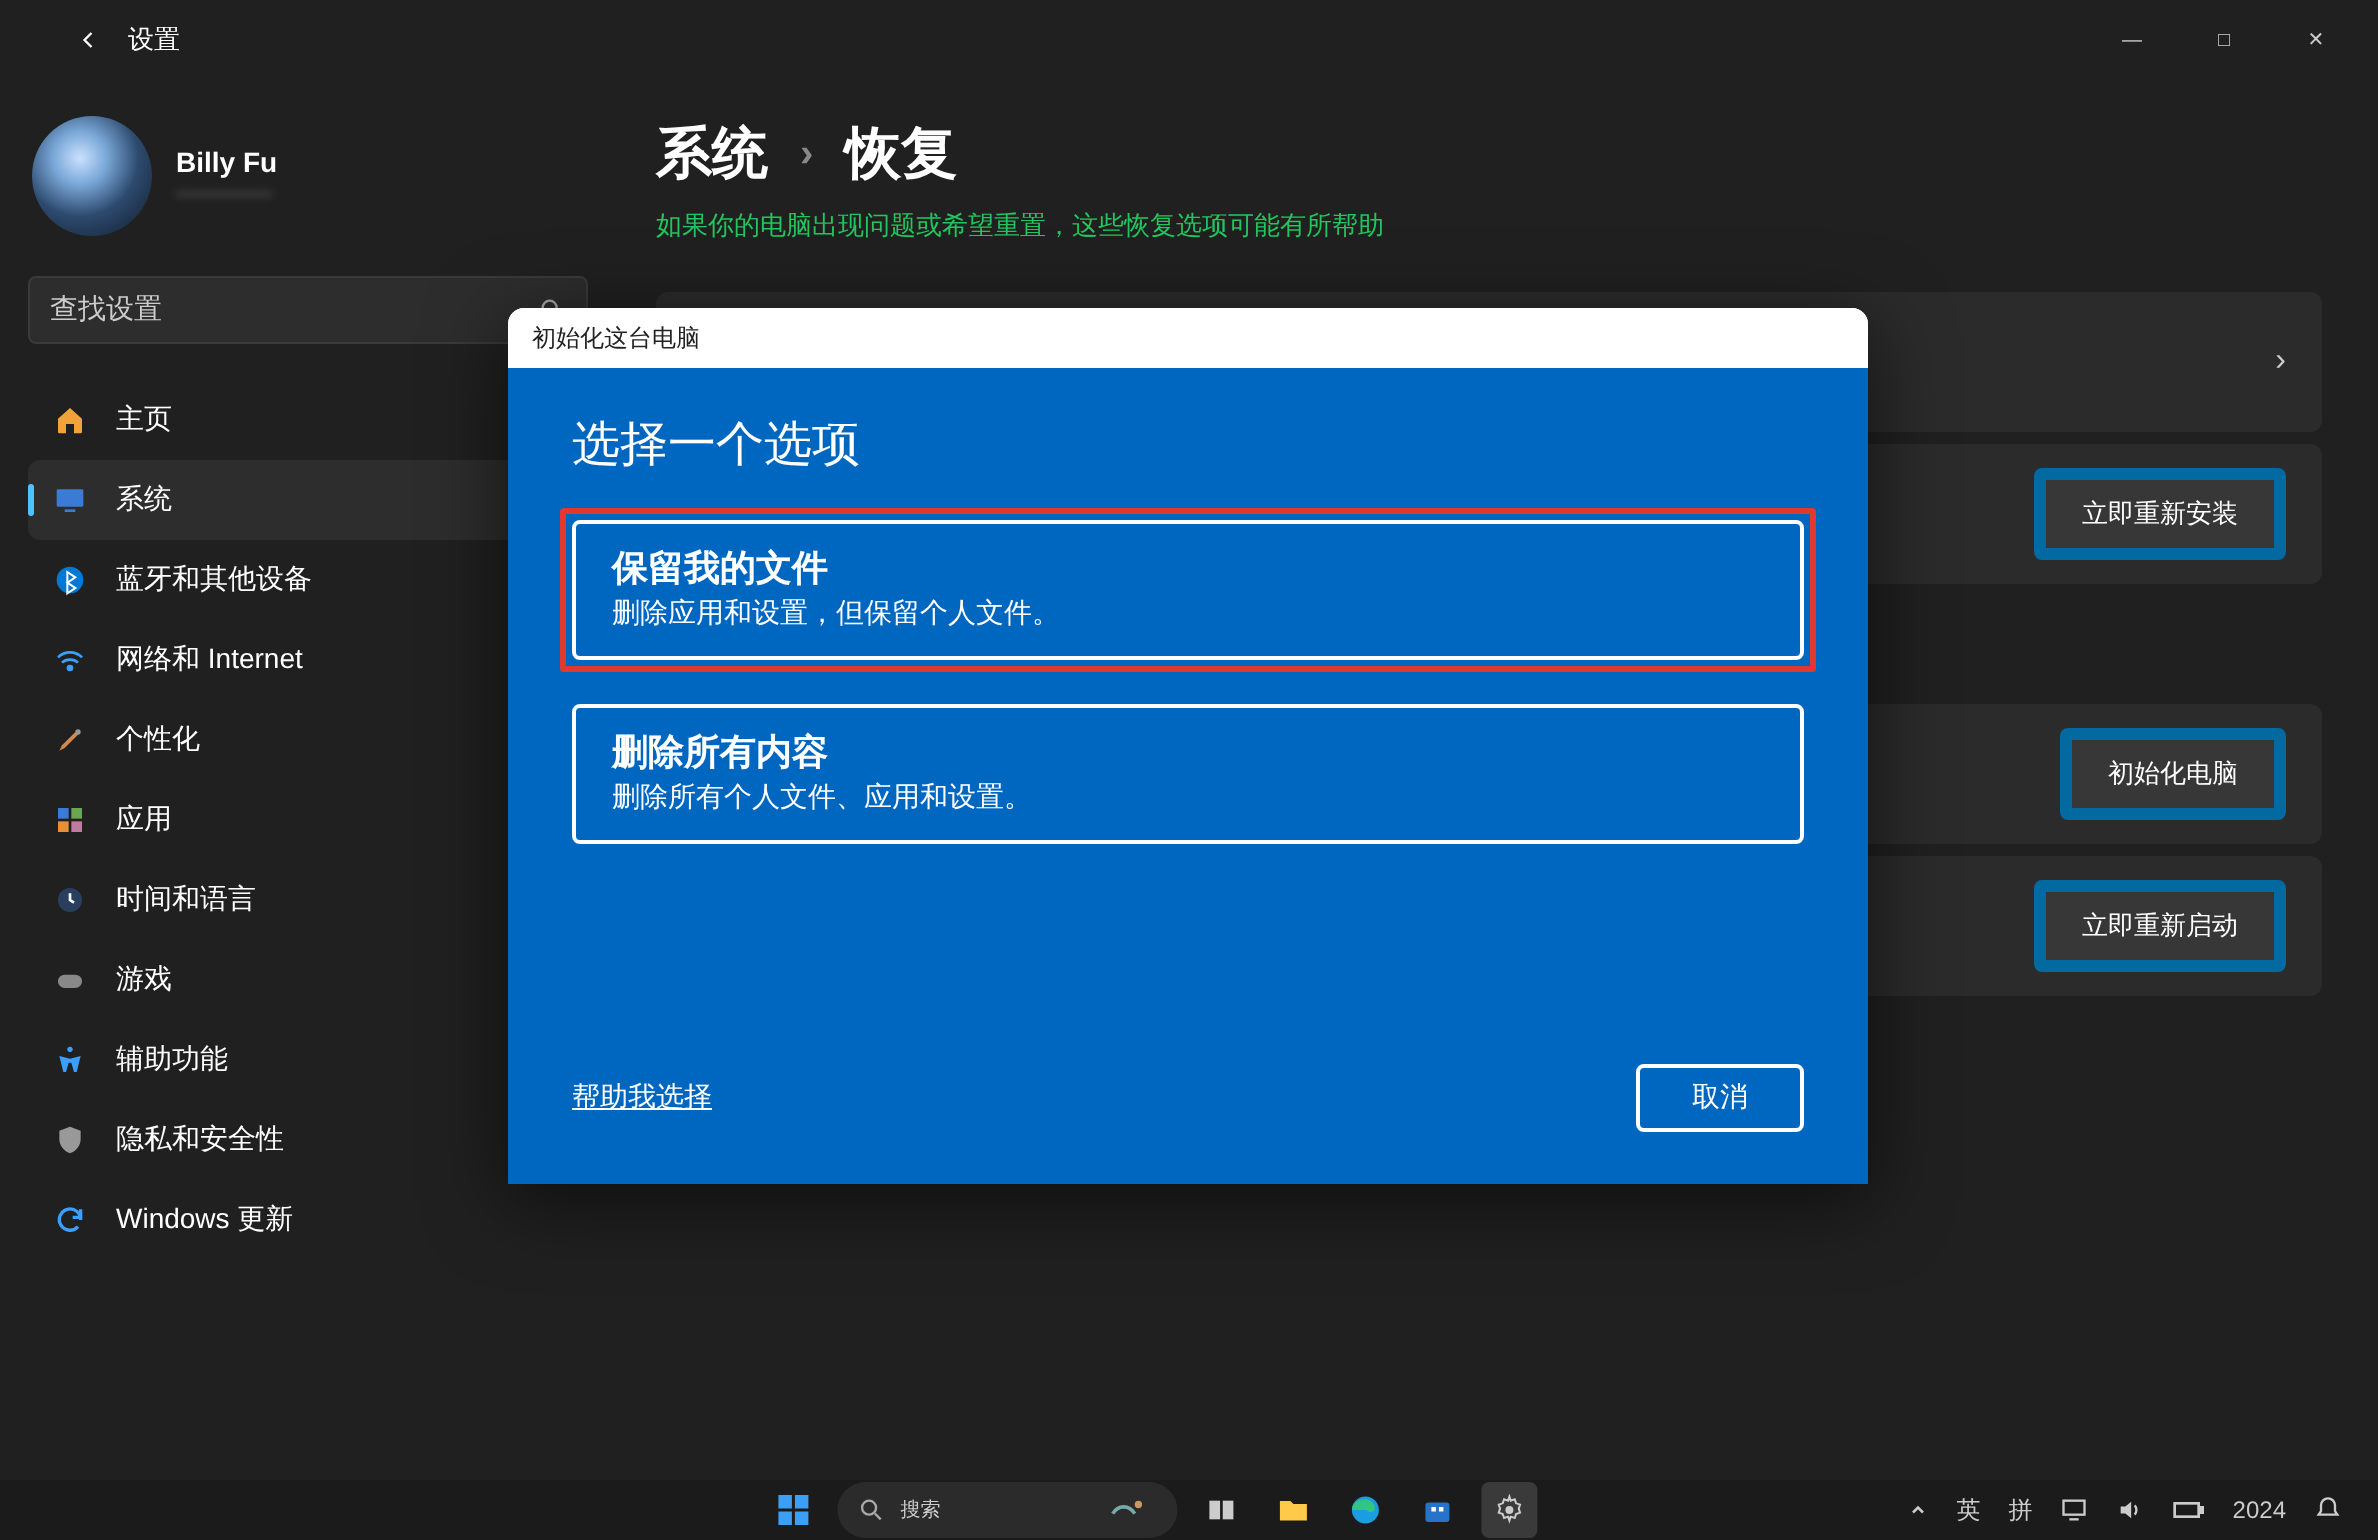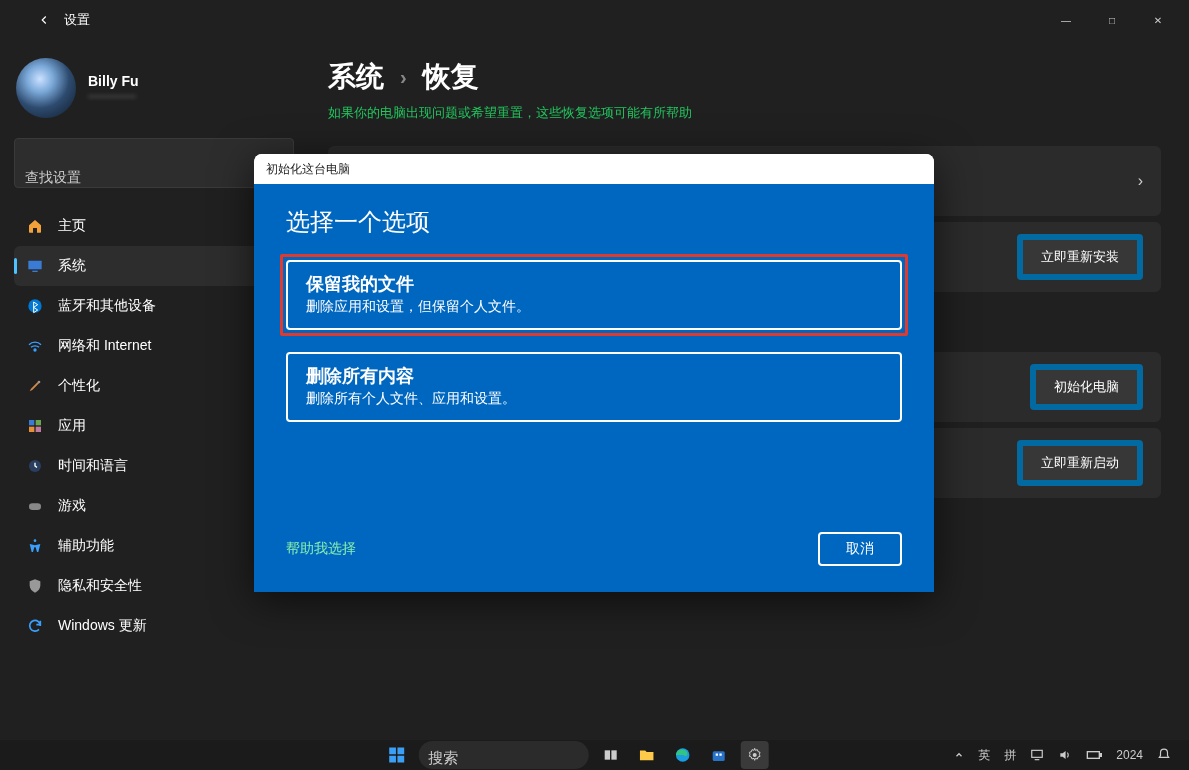--- a/index.html
+++ b/index.html
@@ -22,22 +22,22 @@
 
 .sidebar { width: 308px; padding: 12px 4px 0 14px; }
 .profile { display:flex; align-items:center; gap:12px; padding: 6px 0 16px 2px;}
 .avatar {
   width: 60px; height: 60px; border-radius: 50%;
   background: radial-gradient(circle at 40% 35%, #cbe1ff 0%, #7aa8d8 25%, #2d4a6e 55%, #0e1a28 100%);
 }
 .profile-name { font-size: 14px; font-weight: 600; }
 .profile-sub { font-size: 12px; color: #888; filter: blur(2px); }
 .search-box {
-  width: 280px; height: 50px; background: #2d2d2d; border:1px solid #3a3a3a;
-  border-radius:4px; display:flex; align-items:flex-end; padding:0 10px; margin: 4px 0 18px 0;
+  width: 280px; height: 34px; background: #2d2d2d; border:1px solid #3a3a3a;
+  border-radius:4px; display:flex; align-items:center; padding:0 10px; margin: 4px 0 18px 0;
 }
 .search-box span { color:#ccc; font-size:14px; }
 .search-box .sicon { margin-left:auto; }
 
 .nav { list-style:none; }
 .nav li {
   display:flex; align-items:center; gap:14px; height:40px; padding:0 12px;
   border-radius:6px; font-size:14px; cursor:pointer; position:relative;
 }
 .nav li .licon { width:18px; height:18px; display:flex;align-items:center;justify-content:center; }
@@ -79,36 +79,36 @@
   margin-bottom:22px; cursor:pointer;
 }
 .opt-wrap { position:relative; }
 .opt-wrap .redbox {
   position:absolute; left:-6px; top:-6px; right:-6px; bottom:-6px;
   border:3px solid #e03a2f; border-radius:2px; pointer-events:none;
 }
 .option .ot { font-size:18px; font-weight:600; }
 .option .od { font-size:14px; margin-top:2px; }
 .dialog-footer { margin-top:110px; display:flex; align-items:center; }
-.help-link { color:#86efac; font-size:14px; cursor:pointer;}
+.help-link { color:#ffffff; text-decoration:underline; font-size:14px; cursor:pointer;}
 .cancel-btn {
   margin-left:auto; background:transparent; border:2px solid #fff; color:#fff;
   padding:6px 26px; border-radius:4px; font-size:14px; cursor:pointer;
 }
 
 
 .taskbar {
   position:absolute; bottom:0; left:0; width:1189px; height:30px;
   background:#1b1b1b; display:flex; align-items:center;
 }
 .tb-center { position:absolute; left:50%; transform:translateX(-55%); display:flex; align-items:center; gap:8px;}
 .tb-icon { width:28px; height:28px; display:flex;align-items:center;justify-content:center;border-radius:4px;cursor:pointer;}
 .tb-search {
-  display:flex;align-items:flex-start;gap:8px;background:#2b2b2b;border-radius:16px;
-  height:28px;padding:0 14px 0 10px;color:#ccc;font-size:15px;min-width:170px;flex-direction:column;
+  display:flex;align-items:center;gap:8px;background:#2b2b2b;border-radius:16px;
+  height:28px;padding:0 14px 0 10px;color:#ccc;font-size:10px;min-width:170px;
 }
 .tb-right { margin-left:auto; display:flex; align-items:center; gap:14px; padding-right:18px;color:#ccc;font-size:12px;}
 .tb-right .ti { cursor:pointer; display:flex;align-items:center;gap:4px;}
 
 svg { display:block; }
 </style>
 </head>
 <body>
 
 <div class="settings-window">

